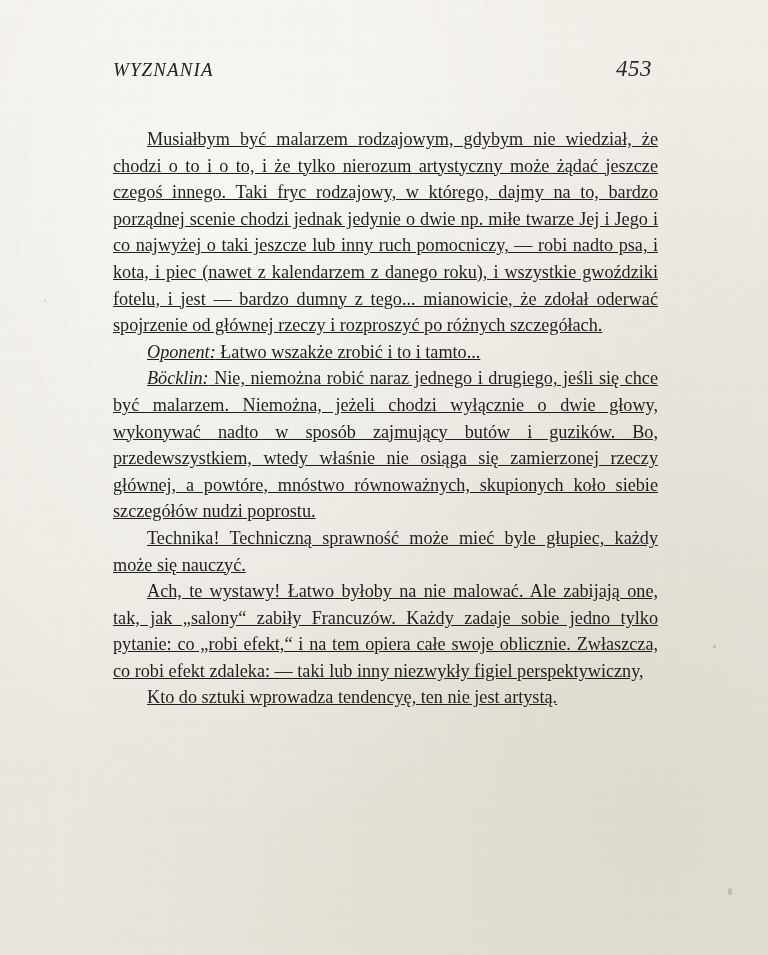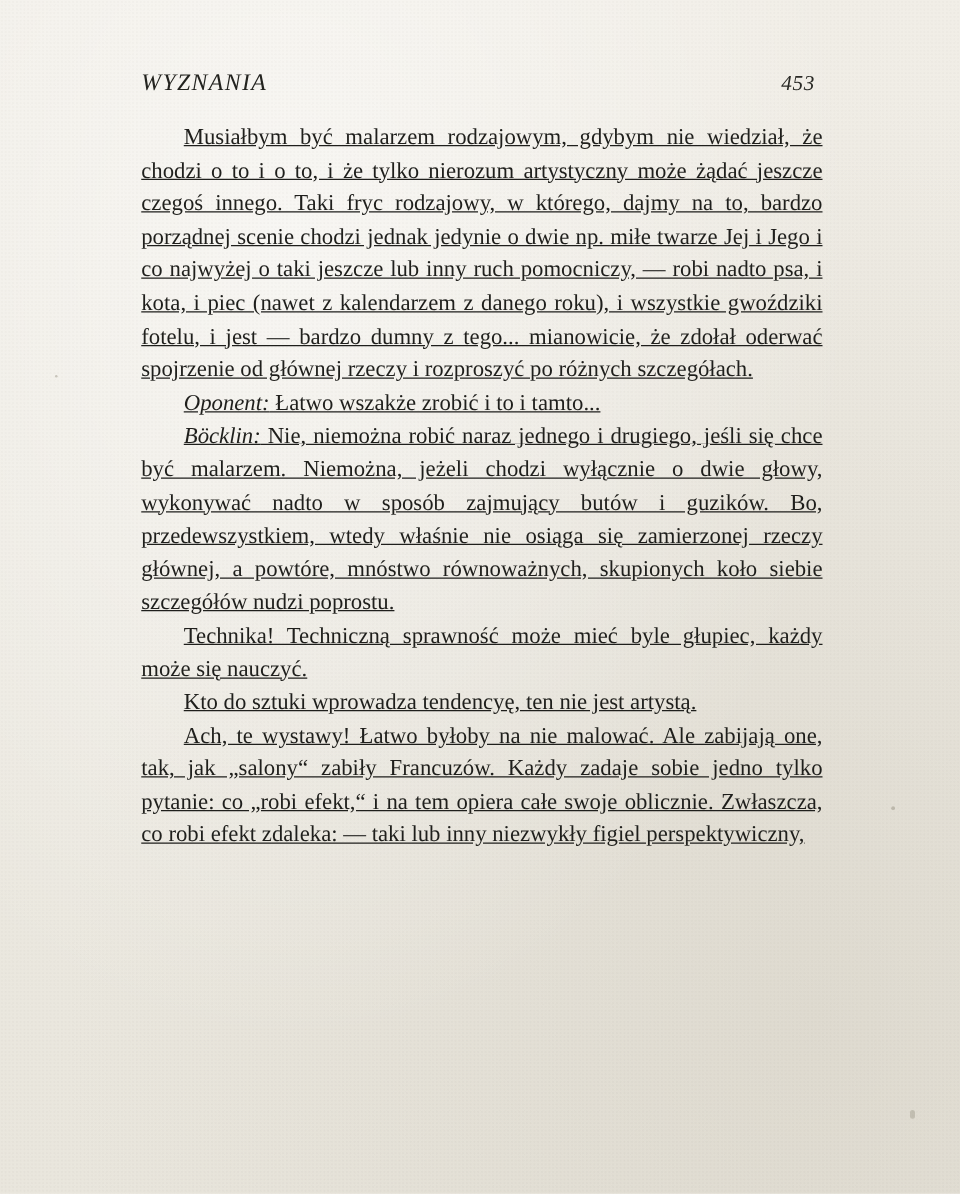--- a/index.html
+++ b/index.html
@@ -37,30 +37,30 @@
   .content {
     position: absolute;
     left: 113px;
     top: 56px;
     width: 545px;
   }
   .running-head {
     display: flex;
     align-items: baseline;
     justify-content: space-between;
-    margin-bottom: 18px;
+    margin-bottom: 44px;
   }
   .head-title {
     font-style: italic;
     font-size: 19px;
     letter-spacing: 1.1px;
     color: #23231f;
   }
   .page-number {
-    font-size: 17px;
+    font-size: 23px;
     font-style: italic;
     letter-spacing: 0.5px;
     color: #2a2a26;
     padding-right: 6px;
   }
   p {
     margin: 0;
     font-size: 18.2px;
     line-height: 26.6px;
     text-align: justify;
@@ -108,18 +108,18 @@
     <p class="indent">
       <span class="speaker">Oponent:</span><span> Łatwo wszakże zrobić i to i tamto...</span>
     </p>
 
     <p class="indent">
       <span class="speaker">Böcklin:</span><span> Nie, niemożna robić naraz jednego i drugiego, jeśli się chce być malarzem.  Niemożna, jeżeli chodzi wyłącznie o dwie głowy, wykonywać nadto w sposób zajmujący butów i guzików.  Bo, przedewszystkiem, wtedy właśnie nie osiąga się zamierzonej rzeczy głównej, a powtóre, mnóstwo równoważnych, skupionych koło siebie szczegółów nudzi poprostu.</span>
     </p>
 
     <p class="indent block-gap">Technika!  Techniczną sprawność może mieć byle głupiec, każdy może się nauczyć.</p>
 
+    <p class="indent block-gap">Ach, te wystawy! Łatwo byłoby na nie malować. Ale zabijają one, tak, jak „salony“ zabiły Francuzów. Każdy zadaje sobie jedno tylko pytanie: co „robi efekt,“ i na tem opiera całe swoje oblicznie. Zwłaszcza, co robi efekt zdaleka: — taki lub inny niezwykły figiel perspektywiczny,</p>
+
     <p class="indent block-gap">Kto do sztuki wprowadza tendencyę, ten nie jest artystą.</p>
-
-    <p class="indent block-gap">Ach, te wystawy! Łatwo byłoby na nie malować. Ale zabijają one, tak, jak „salony“ zabiły Francuzów. Każdy zadaje sobie jedno tylko pytanie: co „robi efekt,“ i na tem opiera całe swoje oblicznie. Zwłaszcza, co robi efekt zdaleka: — taki lub inny niezwykły figiel perspektywiczny,</p>
 
   </div>
 </div>
 
 </body></html>

